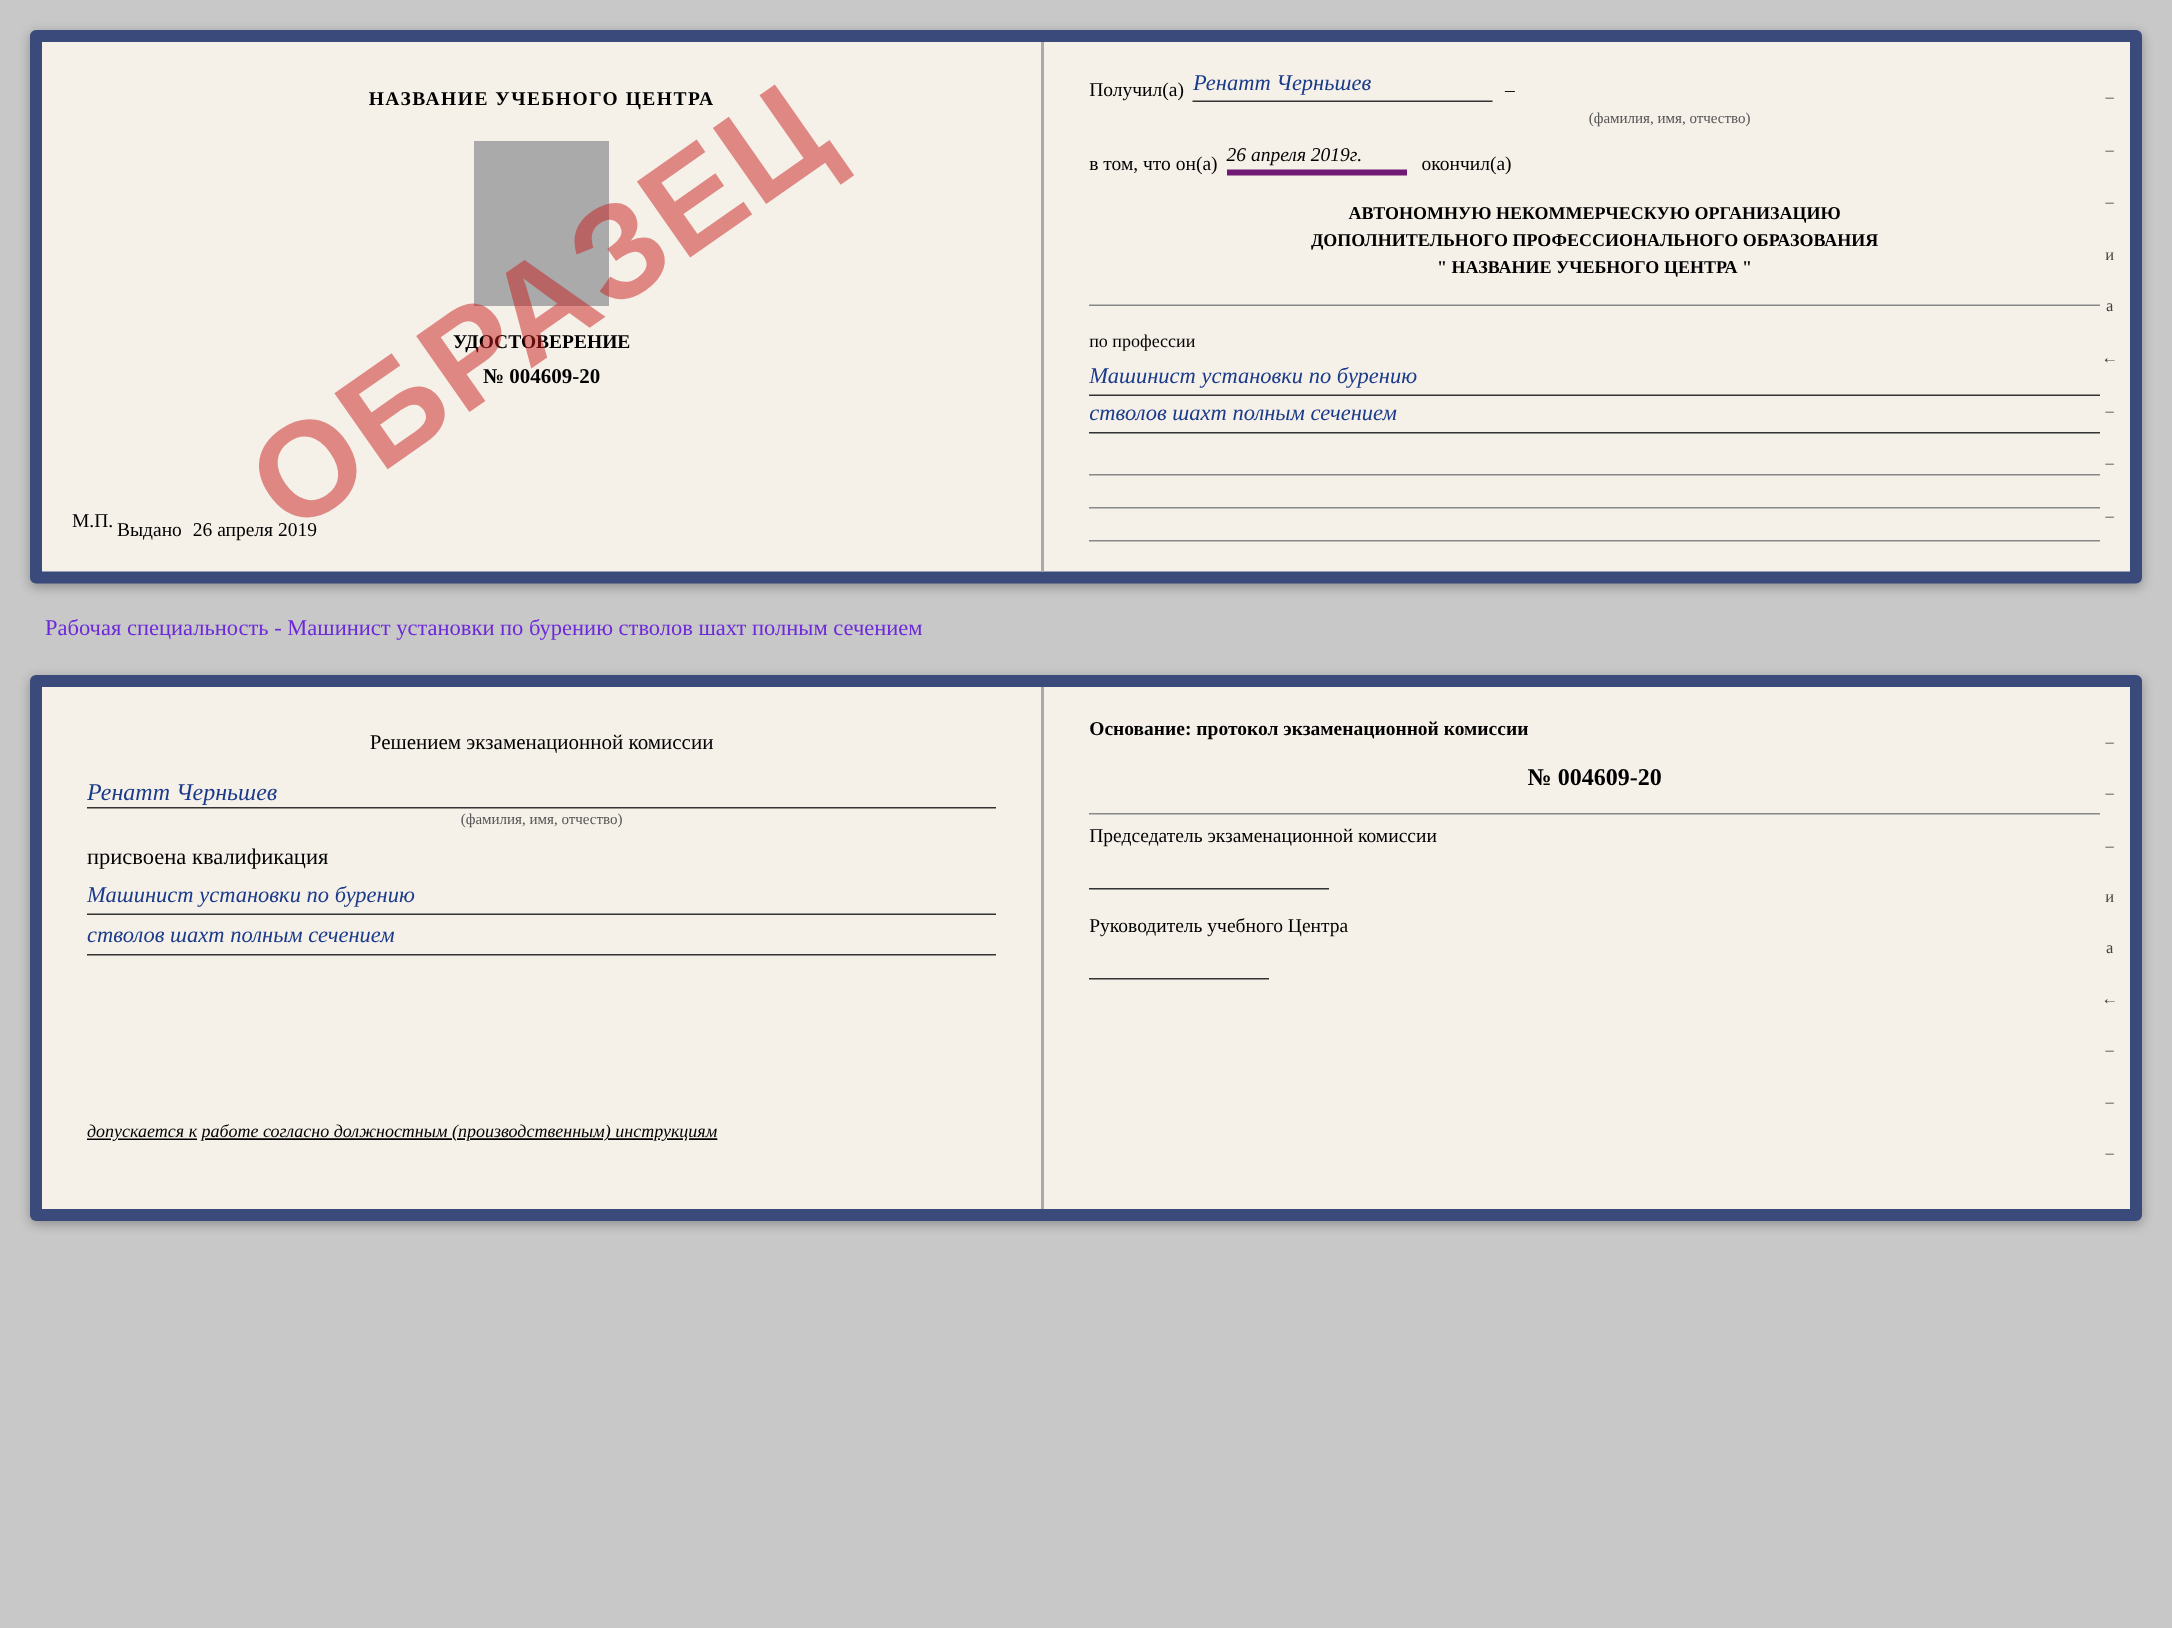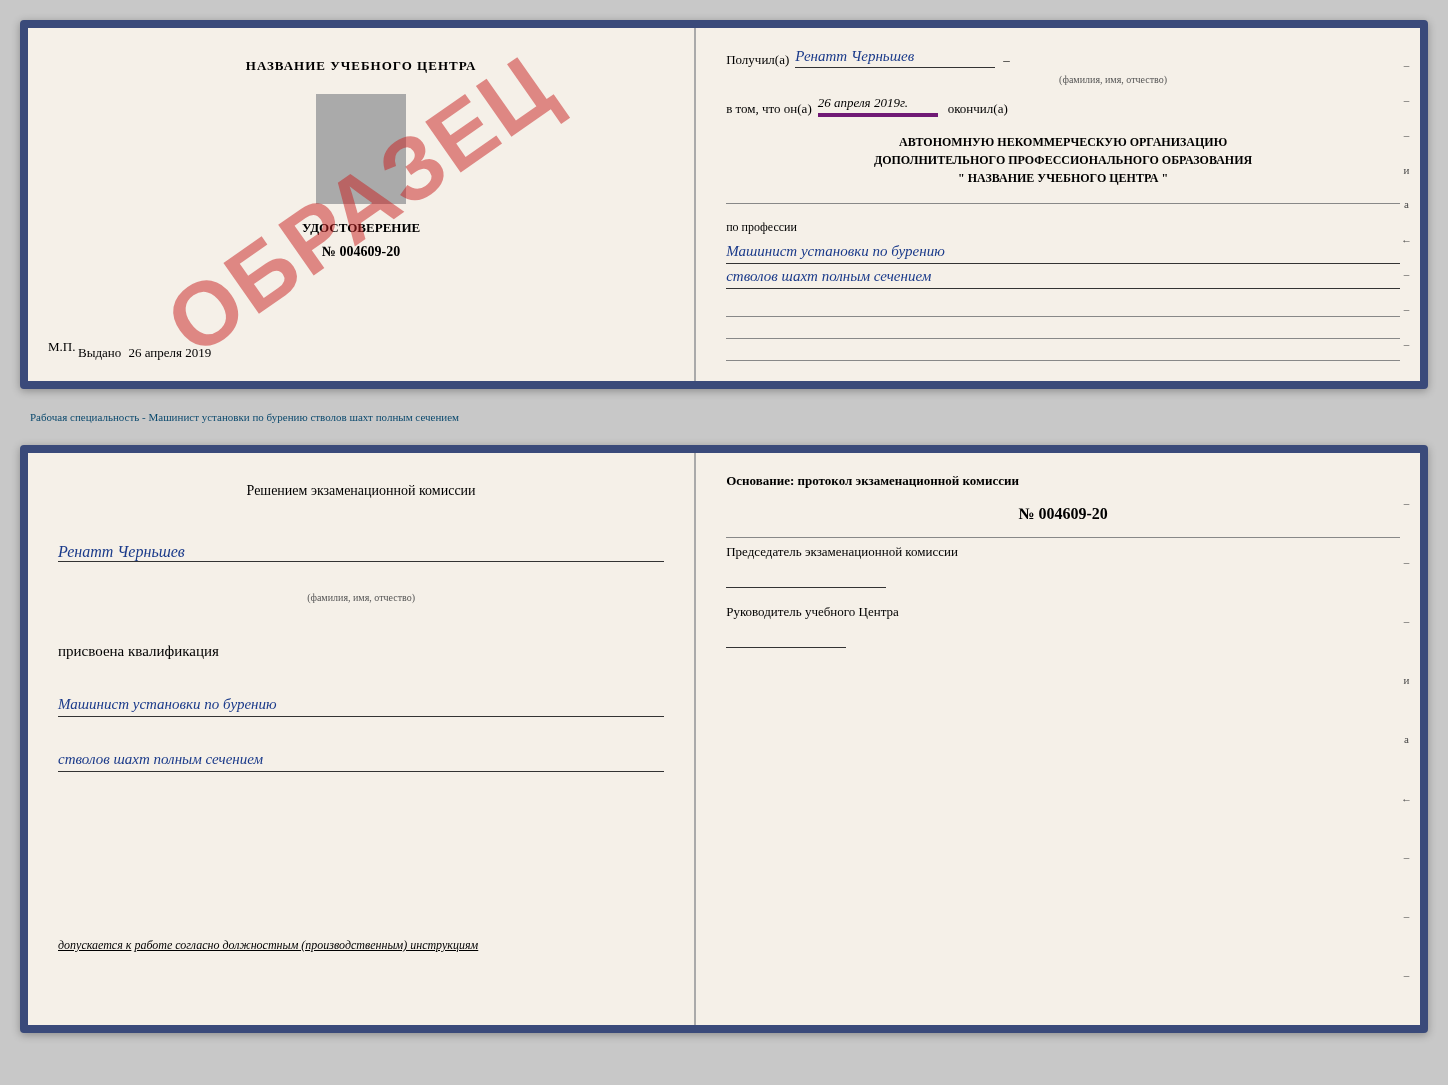--- a/index.html
+++ b/index.html
@@ -186,31 +186,30 @@
       justify-content: space-around;
       align-items: center;
       font-size: 11px;
       color: #444;
       gap: 20px;
       padding: 30px 0;
     }
 
     
     .specialty-text {
-      font-size: 11px;
-      color: #0c4a6e;
+      font-size: 15px;
+      color: #6d28d9;
       padding: 6px 10px;
       background: transparent;
     }
 
     
     .bottom-card .doc-left {
       min-height: 320px;
       align-items: flex-start;
-      gap: 28px;
     }
 
     .komissia-title {
       font-size: 14px;
       text-align: center;
       width: 100%;
       margin-bottom: 16px;
     }
 
     .name-underline {

